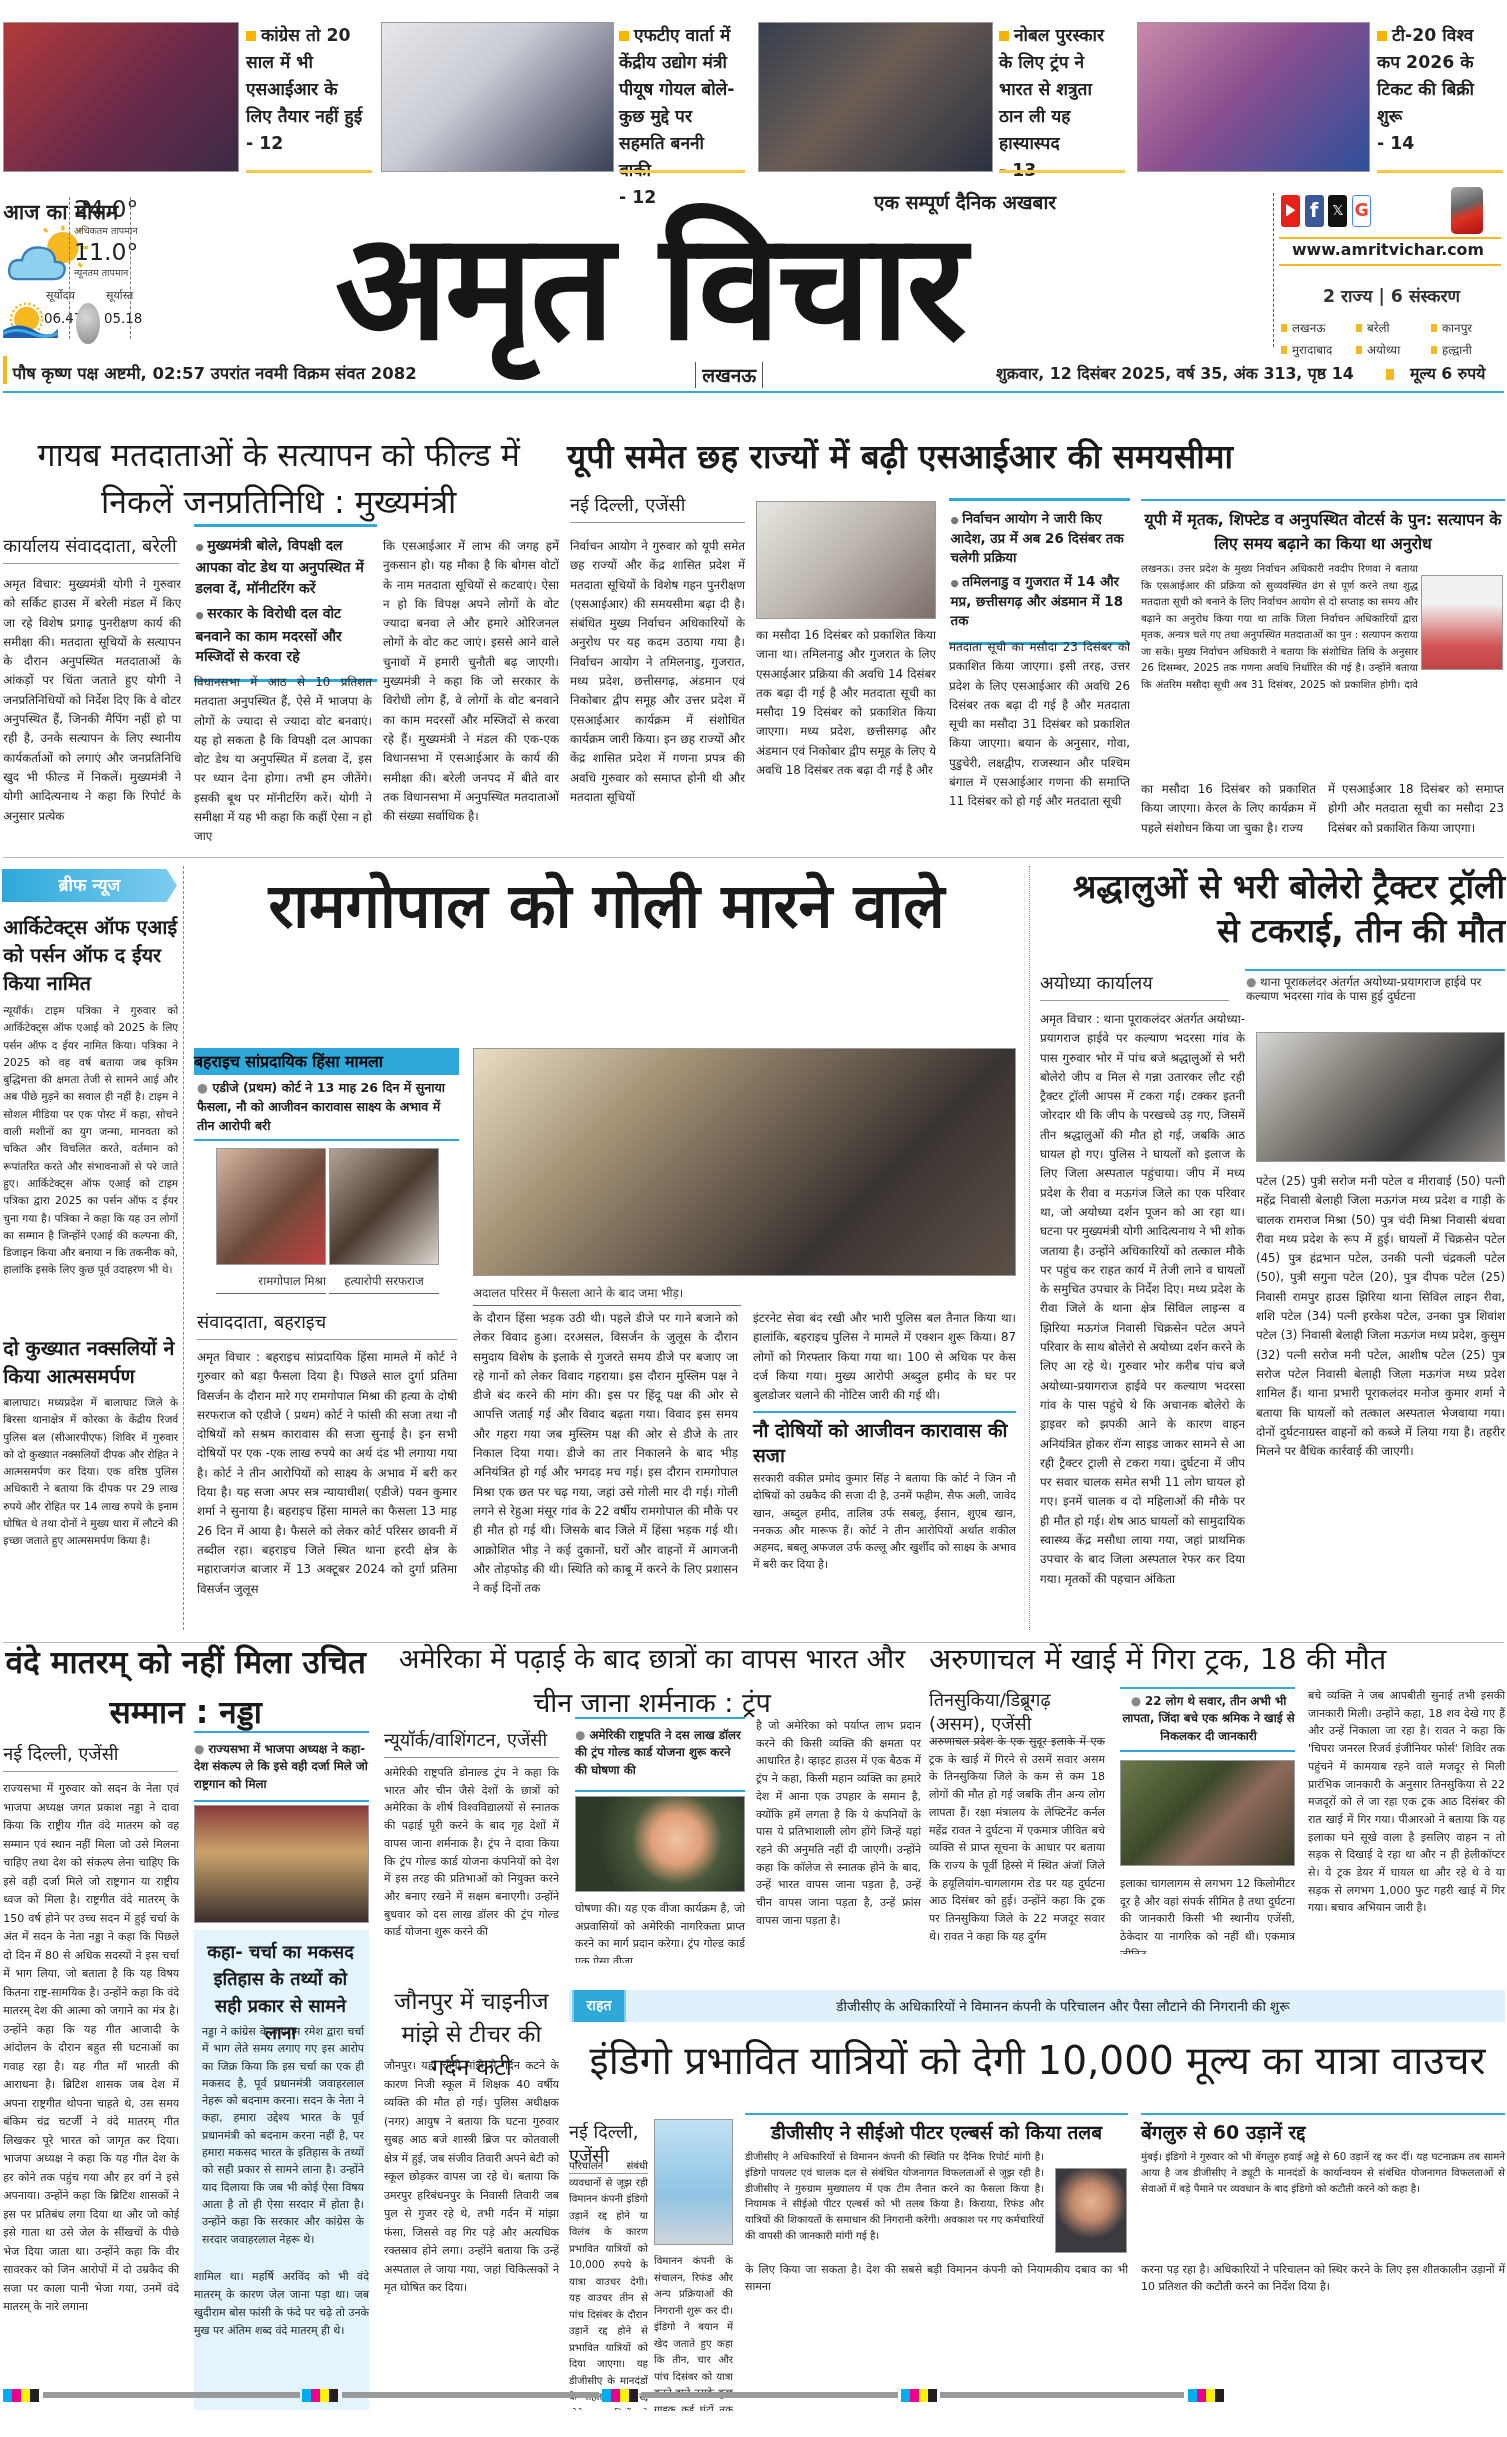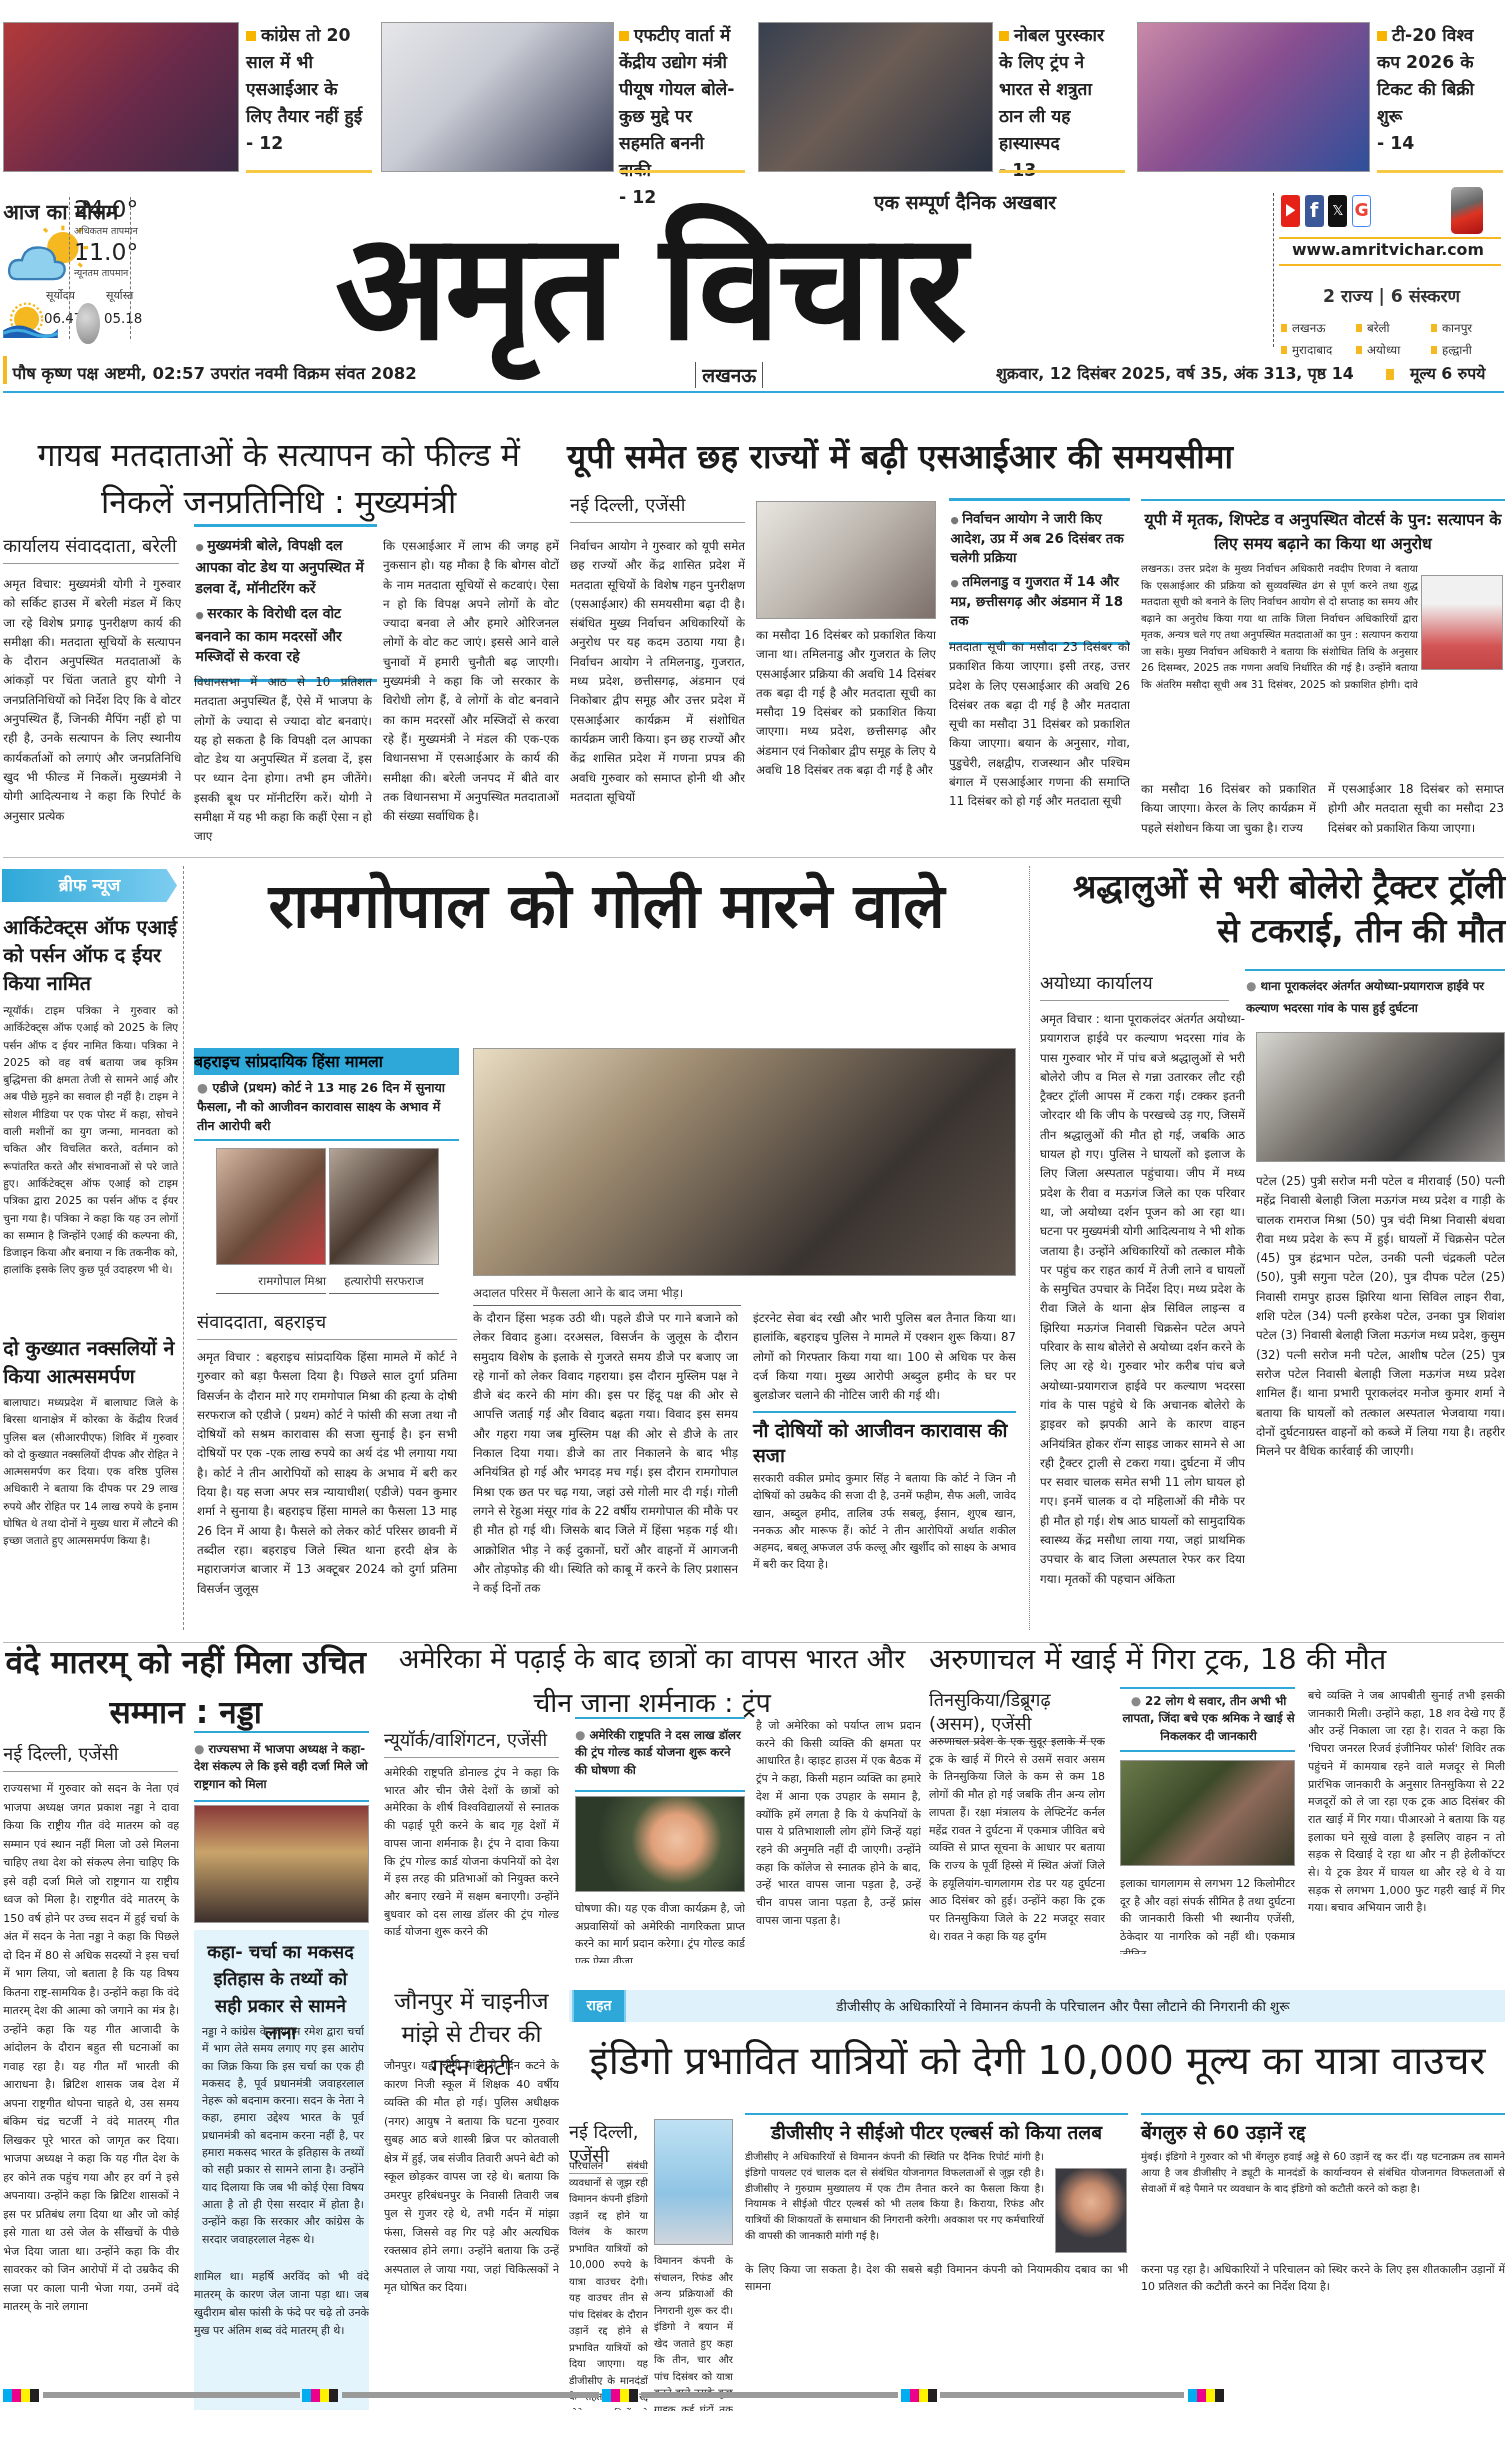--- a/index.html
+++ b/index.html
@@ -181,21 +181,21 @@
   <div class="hsep" style="left:753px;top:1411px;width:263px;height:2.4px"></div>
   <div class="hl" style="left:753px;top:1418px;width:263px;font-size:19px;line-height:25px">नौ दोषियों को आजीवन कारावास की सजा</div>
   <div class="col" style="left:753px;top:1470px;width:263px;height:162px;font-size:11px;line-height:17.3px">सरकारी वकील प्रमोद कुमार सिंह ने बताया कि कोर्ट ने जिन नौ दोषियों को उम्रकैद की सजा दी है, उनमें फहीम, सैफ अली, जावेद खान, अब्दुल हमीद, तालिब उर्फ सबलू, ईसान, शुएब खान, ननकऊ और मारूफ हैं। कोर्ट ने तीन आरोपियों अर्थात शकील अहमद, बबलू अफजल उर्फ कल्लू और खुर्शीद को साक्ष्य के अभाव में बरी कर दिया है।</div>
 </div>
 
 <div>
   <div class="vdot" style="left:1029px;top:866px;height:764px"></div>
   <div class="hl" style="left:1040px;top:865px;width:465px;font-size:33px;line-height:44px;text-align:right">श्रद्धालुओं से भरी बोलेरो ट्रैक्टर ट्रॉली से टकराई, तीन की मौत</div>
   <div class="byline" style="left:1040px;top:970px;width:189px">अयोध्या कार्यालय</div>
   <div class="hsep" style="left:1245px;top:969px;width:260px;height:2.4px"></div>
-  <div class="abs" style="left:1246px;top:975px;width:257px;font-size:11.8px;font-weight:bold;line-height:22px"><span style="color:#888">● </span><span>थाना पूराकलंदर अंतर्गत अयोध्या-प्रयागराज हाईवे पर कल्याण भदरसा गांव के पास हुई दुर्घटना</span></div>
+  <div class="abs" style="left:1246px;top:975px;width:257px;font-size:11.8px;font-weight:normal;line-height:14px"><span style="color:#888">● </span><span>थाना पूराकलंदर अंतर्गत अयोध्या-प्रयागराज हाईवे पर कल्याण भदरसा गांव के पास हुई दुर्घटना</span></div>
   <div class="abs photo" style="left:1256px;top:1032px;width:249px;height:130px;background:linear-gradient(135deg,#d8d7d2,#7b7670 40%,#3a3a3a 70%,#8e8a86)"></div>
   <div class="col" style="left:1040px;top:1010px;width:205px;height:622px">अमृत विचार : थाना पूराकलंदर अंतर्गत अयोध्या-प्रयागराज हाईवे पर कल्याण भदरसा गांव के पास गुरुवार भोर में पांच बजे श्रद्धालुओं से भरी बोलेरो जीप व मिल से गन्ना उतारकर लौट रही ट्रैक्टर ट्रॉली आपस में टकरा गई। टक्कर इतनी जोरदार थी कि जीप के परखच्चे उड़ गए, जिसमें तीन श्रद्धालुओं की मौत हो गई, जबकि आठ घायल हो गए। पुलिस ने घायलों को इलाज के लिए जिला अस्पताल पहुंचाया। जीप में मध्य प्रदेश के रीवा व मऊगंज जिले का एक परिवार था, जो अयोध्या दर्शन पूजन को आ रहा था। घटना पर मुख्यमंत्री योगी आदित्यनाथ ने भी शोक जताया है। उन्होंने अधिकारियों को तत्काल मौके पर पहुंच कर राहत कार्य में तेजी लाने व घायलों के समुचित उपचार के निर्देश दिए। मध्य प्रदेश के रीवा जिले के थाना क्षेत्र सिविल लाइन्स व झिरिया मऊगंज निवासी चिक्रसेन पटेल अपने परिवार के साथ बोलेरो से अयोध्या दर्शन करने के लिए आ रहे थे। गुरुवार भोर करीब पांच बजे अयोध्या-प्रयागराज हाईवे पर कल्याण भदरसा गांव के पास पहुंचे थे कि अचानक बोलेरो के ड्राइवर को झपकी आने के कारण वाहन अनियंत्रित होकर रॉन्ग साइड जाकर सामने से आ रही ट्रैक्टर ट्राली से टकरा गया। दुर्घटना में जीप पर सवार चालक समेत सभी 11 लोग घायल हो गए। इनमें चालक व दो महिलाओं की मौके पर ही मौत हो गई। शेष आठ घायलों को सामुदायिक स्वास्थ्य केंद्र मसौधा लाया गया, जहां प्राथमिक उपचार के बाद जिला अस्पताल रेफर कर दिया गया। मृतकों की पहचान अंकिता</div>
   <div class="col" style="left:1256px;top:1172px;width:249px;height:460px">पटेल (25) पुत्री सरोज मनी पटेल व मीरावाई (50) पत्नी महेंद्र निवासी बेलाही जिला मऊगंज मध्य प्रदेश व गाड़ी के चालक रामराज मिश्रा (50) पुत्र चंदी मिश्रा निवासी बंधवा रीवा मध्य प्रदेश के रूप में हुई। घायलों में चिक्रसेन पटेल (45) पुत्र हंद्रभान पटेल, उनकी पत्नी चंद्रकली पटेल (50), पुत्री सगुना पटेल (20), पुत्र दीपक पटेल (25) निवासी रामपुर हाउस झिरिया थाना सिविल लाइन रीवा, शशि पटेल (34) पत्नी हरकेश पटेल, उनका पुत्र शिवांश पटेल (3) निवासी बेलाही जिला मऊगंज मध्य प्रदेश, कुसुम (32) पत्नी सरोज मनी पटेल, आशीष पटेल (25) पुत्र सरोज पटेल निवासी बेलाही जिला मऊगंज मध्य प्रदेश शामिल हैं। थाना प्रभारी पूराकलंदर मनोज कुमार शर्मा ने बताया कि घायलों को तत्काल अस्पताल भेजवाया गया। दोनों दुर्घटनाग्रस्त वाहनों को कब्जे में लिया गया है। तहरीर मिलने पर वैधिक कार्रवाई की जाएगी।</div>
 </div>
 
 <div class="abs" style="left:3.2px;top:1642px;width:1501px;height:0.8px;background:#bbb"></div>
 
 <div>
   <div class="hl" style="left:3.2px;top:1637px;width:365px;font-size:31.5px;line-height:50px;text-align:center">वंदे मातरम् को नहीं मिला उचित सम्मान : नड्डा</div>
   <div class="byline" style="left:3.2px;top:1741px;width:175px">नई दिल्ली, एजेंसी</div>

